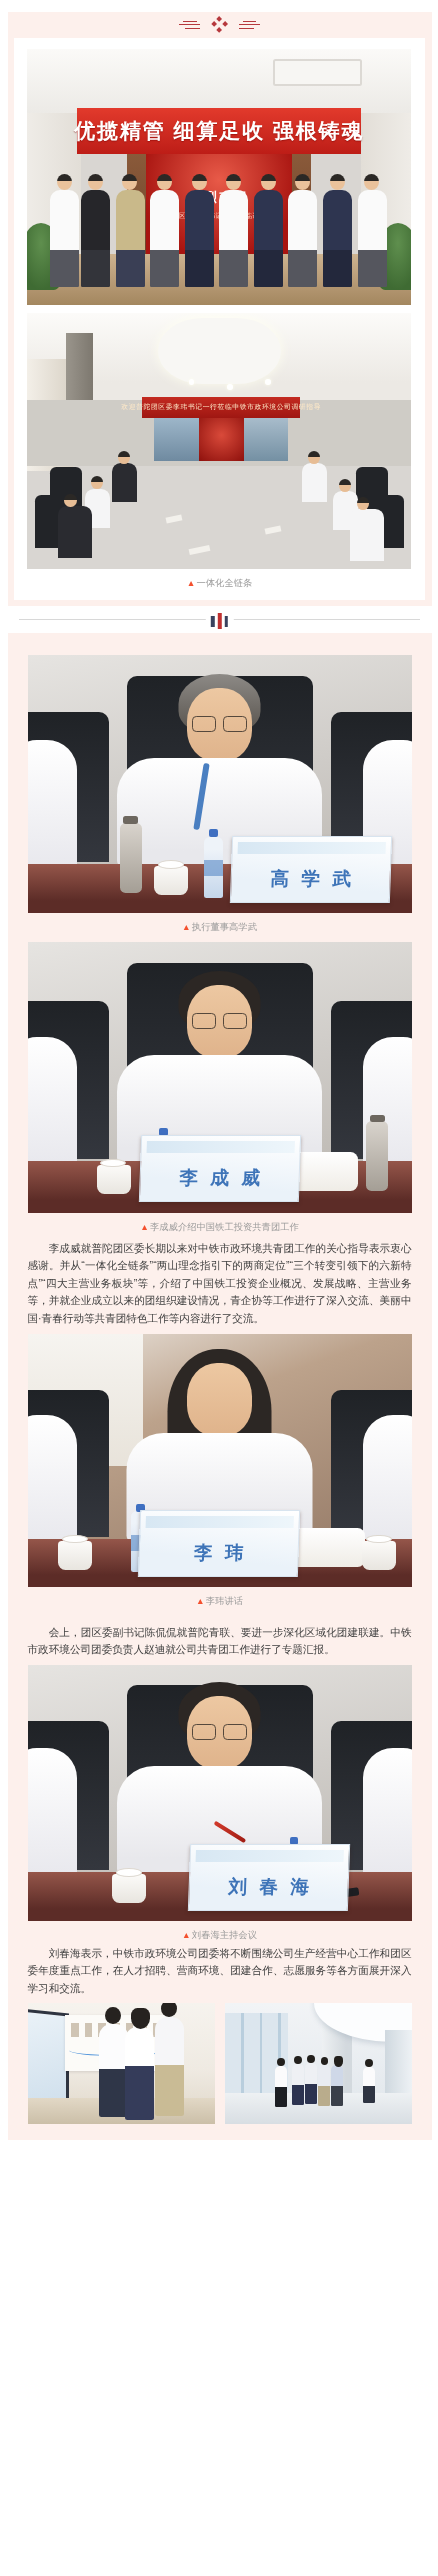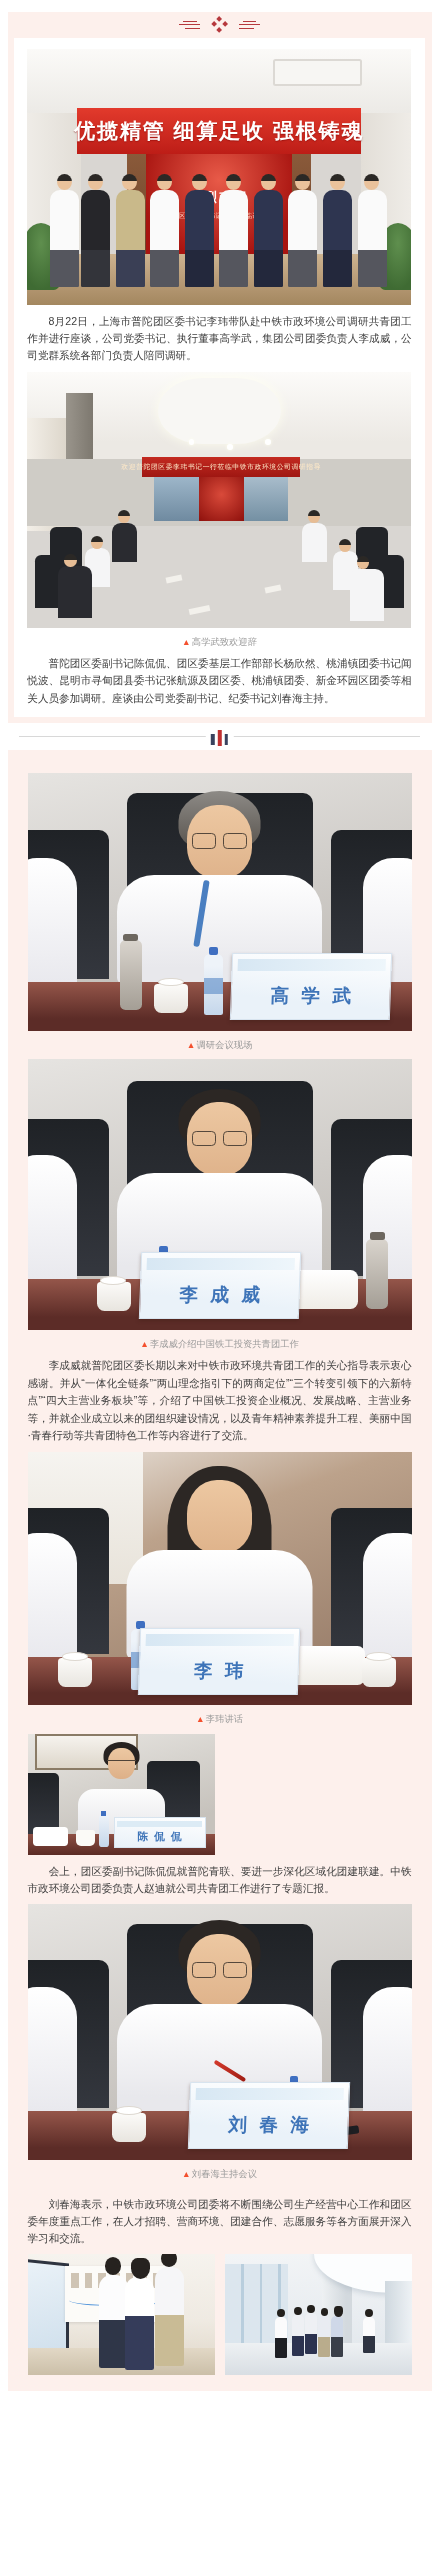--- a/index.html
+++ b/index.html
@@ -211,21 +211,20 @@
         <div class="gfig gf-f" style="left:23%"></div>
         <div class="gfig gf-w" style="left:32%"></div>
         <div class="gfig gf-n" style="left:41%"></div>
         <div class="gfig gf-w" style="left:50%"></div>
         <div class="gfig gf-n" style="left:59%"></div>
         <div class="gfig gf-w" style="left:68%"></div>
         <div class="gfig gf-n" style="left:77%"></div>
         <div class="gfig gf-w" style="left:86%"></div>
       </div>
 
-      <p class="para">8月22日，上海市普陀团区委书记李玮带队赴中铁市政环境公司调研共青团工作并进行座谈，公司党委书记、执行董事高学武，集团公司团委负责人李成威，公司党群系统各部门负责人陪同调研。</p>
 
       <div class="photo mt" style="margin-top:7.5px">
         <div class="ceil"></div>
         <div class="lightbar"></div>
         <div class="dot" style="top:26%;left:42%"></div>
         <div class="dot" style="top:28%;left:52%"></div>
         <div class="dot" style="top:26%;left:62%"></div>
         <div class="winL"></div>
         <div class="curtain"></div>
         <div class="wall"></div>
@@ -247,24 +246,23 @@
         <div class="sit sw" style="right:22%;bottom:26%"></div>
         <div class="sit sw" style="right:14%;bottom:15%"></div>
         <div class="sit sw" style="right:7%;bottom:3%;width:34px;height:52px"></div>
         <div class="paper" style="left:36%;bottom:18%"></div>
         <div class="paper" style="right:34%;bottom:14%"></div>
         <div class="paper" style="left:42%;bottom:6%;width:21px"></div>
       </div>
 
       <div class="caption">
         <i class="tri">▲</i>
-          <span>高学武致欢迎辞</span>
-      </div>
-
-      <p class="para" style="margin-top:5.6px">普陀团区委副书记陈侃侃、团区委基层工作部部长杨欣然、桃浦镇团委书记闻悦波、昆明市寻甸团县委书记张航源及团区委、桃浦镇团委、新金环园区团委等相关人员参加调研。座谈由公司党委副书记、纪委书记刘春海主持。</p>
+          <span>一体化全链条</span>
+      </div>
+
     </div>
     <div class="spacer10"></div>
   </div>
 
   <div class="divider">
     <div class="dline"></div>
     <div class="bars">
       <span class="bar-n"></span>
         <span class="bar-r"></span>
         <span class="bar-n"></span>
@@ -291,21 +289,21 @@
       <div class="thermos" style="left:24%"></div>
       <div class="mug" style="left:33%"></div>
       <div class="bottle" style="left:46%"></div>
       <div class="phone" style="left:76%"></div>
       <div class="plate" style="left:53%">
           <span>高学武</span>
         </div>
     </div>
     <div class="caption">
       <i class="tri">▲</i>
-        <span>调研会议现场</span>
+        <span>执行董事高学武</span>
     </div>
 
     <div class="photo pt" style="height:271px;margin-top:7.5px">
       <div class="wall"></div>
       <div class="chair chL"></div>
       <div class="chair chR"></div>
       <div class="chair chC"></div>
       <div class="side sideL"></div>
       <div class="side sideR"></div>
       <div class="person">
@@ -320,21 +318,21 @@
       <div class="thermos" style="right:6%"></div>
       <div class="tissue" style="right:14%"></div>
       <div class="plate" style="left:50%;transform:translateX(-50%) skewX(-2deg)">
           <span>李成威</span>
         </div>
     </div>
     <div class="caption">
       <i class="tri">▲</i>
         <span>李成威介绍中国铁工投资共青团工作</span>
     </div>
-    <p class="para" style="margin-top:6.2px">李成威就普陀团区委长期以来对中铁市政环境共青团工作的关心指导表示衷心感谢。并从“一体化全链条”“两山理念指引下的两商定位”“三个转变引领下的六新特点”“四大主营业务板块”等，介绍了中国铁工投资企业概况、发展战略、主营业务等，并就企业成立以来的团组织建设情况，以及青年精神素养提升工程、美丽中国·青春行动等共青团特色工作等内容进行了交流。</p>
+    <p class="para" style="margin-top:6.2px">李成威就普陀团区委长期以来对中铁市政环境共青团工作的关心指导表示衷心感谢。并从“一体化全链条”“两山理念指引下的两商定位”“三个转变引领下的六新特点”“四大主营业务板块”等，介绍了中国铁工投资企业概况、发展战略、主营业务等，并就企业成立以来的团组织建设情况，青企协等工作进行了深入交流、美丽中国·青春行动等共青团特色工作等内容进行了交流。</p>
 
     <div class="photo pt warm longhair" style="height:253px;margin-top:7.5px">
       <div class="wall"></div>
       <div class="window"></div>
       <div class="chair chL"></div>
       <div class="chair chR"></div>
       <div class="side sideL"></div>
       <div class="side sideR"></div>
       <div class="person">
         <div class="hair"></div>
@@ -349,39 +347,20 @@
       <div class="plate" style="left:29%">
           <span>李玮</span>
         </div>
     </div>
     <div class="caption">
       <i class="tri">▲</i>
         <span>李玮讲话</span>
     </div>
 
     <div class="pair">
-      <div class="photo mini">
-        <div class="wall"></div>
-        <div class="window"></div>
-        <div class="chair" style="right:8%;bottom:17%;width:53px;height:60%"></div>
-        <div class="chair" style="left:-6%;bottom:17%;width:43px;height:50%"></div>
-        <div class="person" style="left:50%;transform:translateX(-50%);bottom:16%;width:93px;height:93px">
-          <div class="hair"></div>
-            <div class="face"></div>
-          <div class="glasses"></div>
-          <div class="torso"></div>
-        </div>
-        <div class="table"></div>
-        <div class="tissue" style="left:3%"></div>
-        <div class="mug" style="left:26%"></div>
-        <div class="bottle" style="left:38%"></div>
-        <div class="plate" style="left:46%">
-            <span>陈侃侃</span>
-          </div>
-      </div>
     </div>
 
     <p class="para" style="margin-top:8px">会上，团区委副书记陈侃侃就普陀青联、要进一步深化区域化团建联建。中铁市政环境公司团委负责人赵迪就公司共青团工作进行了专题汇报。</p>
 
     <div class="photo pt" style="height:256px;margin-top:6.2px">
       <div class="wall"></div>
       <div class="chair chL"></div>
       <div class="chair chR"></div>
       <div class="chair chC"></div>
       <div class="side sideL"></div>
@@ -398,21 +377,21 @@
       <div class="bottle" style="left:67%"></div>
       <div class="phone" style="left:76%"></div>
       <div class="plate" style="left:42%">
           <span>刘春海</span>
         </div>
     </div>
     <div class="caption">
       <i class="tri">▲</i>
         <span>刘春海主持会议</span>
     </div>
-    <p class="para" style="margin-top:15px">刘春海表示，中铁市政环境公司团委将不断围绕公司生产经营中心工作和团区委年度重点工作，在人才招聘、营商环境、团建合作、志愿服务等各方面展开深入学习和交流。</p>
+    <p class="para" style="margin-top:3px">刘春海表示，中铁市政环境公司团委将不断围绕公司生产经营中心工作和团区委年度重点工作，在人才招聘、营商环境、团建合作、志愿服务等各方面展开深入学习和交流。</p>
 
     <div class="pair" style="margin-top:6.2px">
       <div class="photo ex">
         <div class="bg"></div>
         <div class="screenL"></div>
         <div class="wallpan"></div>
         <div class="thumbs"></div>
         <div class="wave"></div>
         <div class="floor"></div>
         <div class="bfig bf-w" style="left:38%;bottom:6%"></div>

